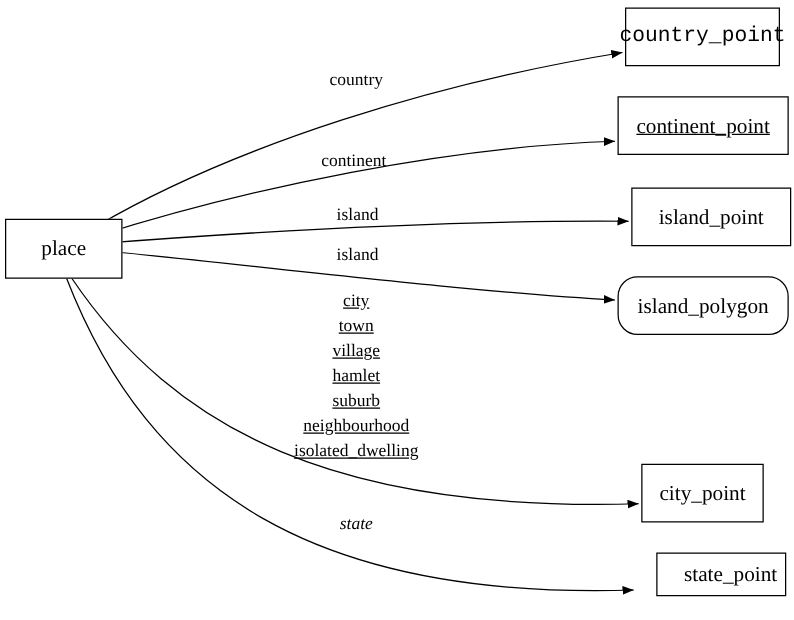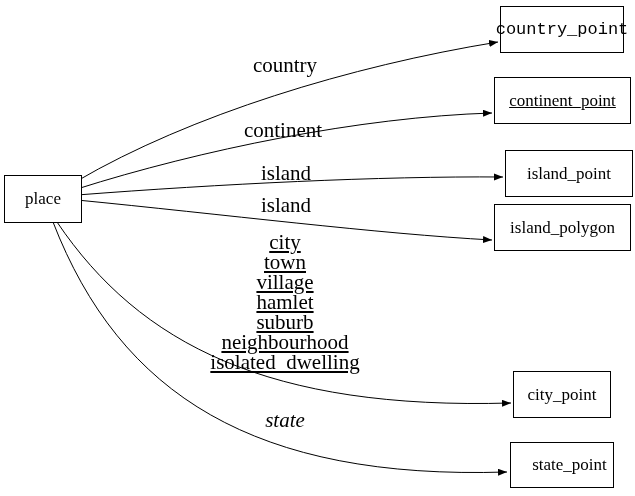--- a/index.html
+++ b/index.html
@@ -36,33 +36,33 @@
     display: flex;
     align-items: center;
     justify-content: center;
     font-size: 17px;
     line-height: 20px;
     white-space: nowrap;
   }
   .edge-label {
     position: absolute;
     transform: translateX(-50%);
-    font-size: 21px;
+    font-size: 14px;
     line-height: 20px;
     text-align: center;
     white-space: pre-line;
   }
   
-  .node-place           { left: 4px;   top: 175px; width: 78px;  height: 48px; }
+  .node-place           { left: 4px;   top: 175px; width: 94px;  height: 48px; }
   .node-country-point   { left: 500px; top: 6px;   width: 124px; height: 47px; font-family: Liberation Mono, monospace; }
   .node-continent-point { left: 494px; top: 77px;  width: 137px; height: 47px; text-decoration: underline; }
   .node-island-point    { left: 505px; top: 150px; width: 128px; height: 47px; }
-  .node-island-polygon  { left: 494px; top: 204px; width: 137px; height: 47px; }
+  .node-island-polygon  { left: 494px; top: 221px; width: 137px; height: 47px; border-radius: 16px; }
   .node-city-point      { left: 513px; top: 371px; width: 98px;  height: 47px; }
-  .node-state-point     { left: 510px; top: 442px; width: 104px; height: 46px; padding-left: 15px; }
+  .node-state-point     { left: 525px; top: 442px; width: 104px; height: 35px; padding-left: 15px; }
   
   .label-country    { left: 285px; top: 55px;  }
   .label-continent  { left: 283px; top: 120px; }
   .label-island-1   { left: 286px; top: 163px; }
   .label-island-2   { left: 286px; top: 195px; }
   .label-city-group { left: 285px; top: 232px; text-decoration: underline; }
   .label-state      { left: 285px; top: 410px; font-style: italic; }
 </style>
 </head>
 <body>

